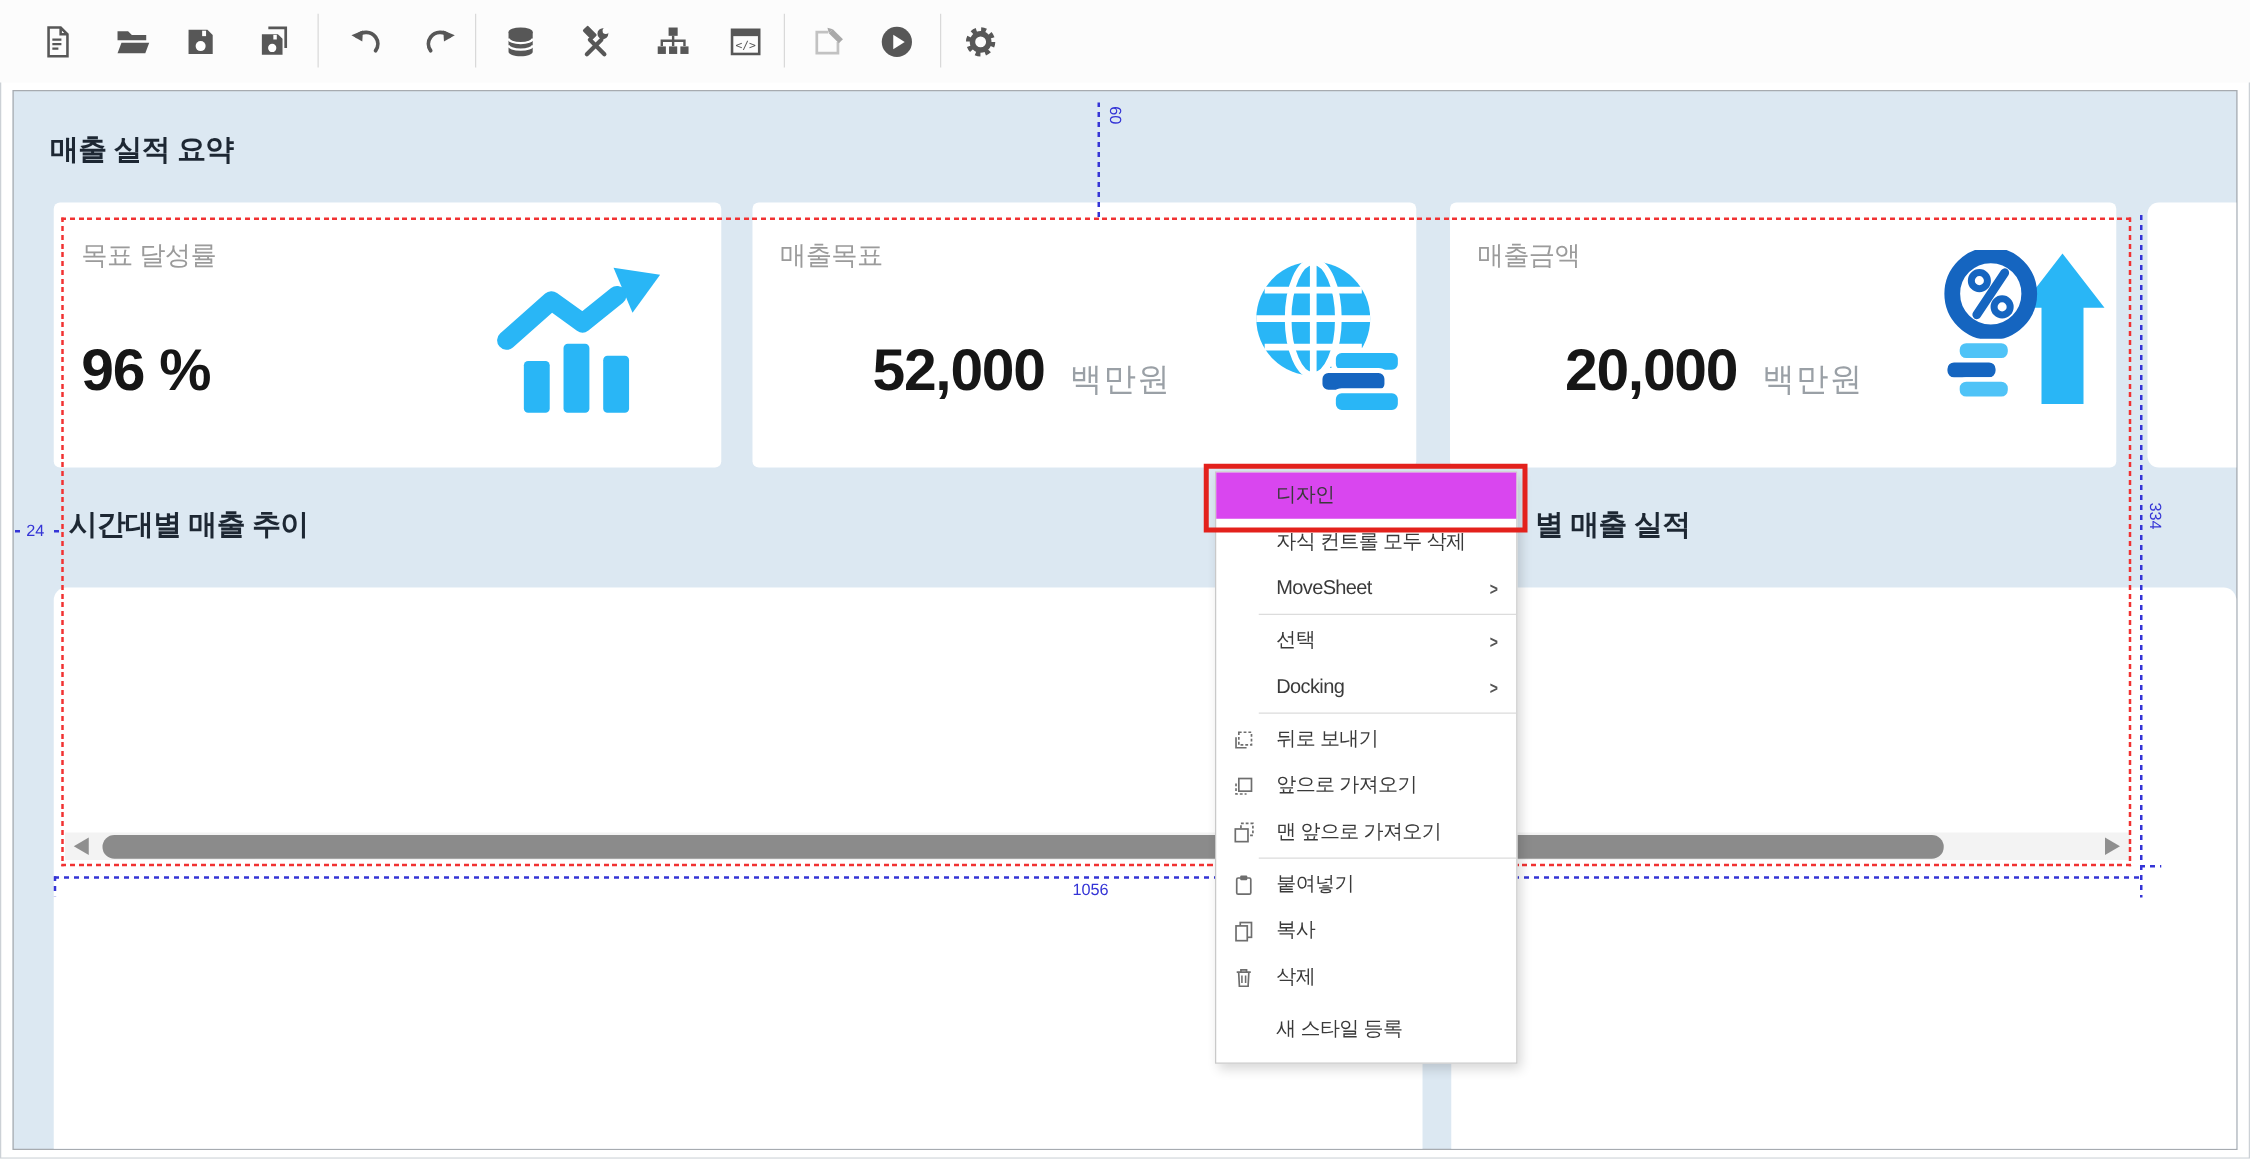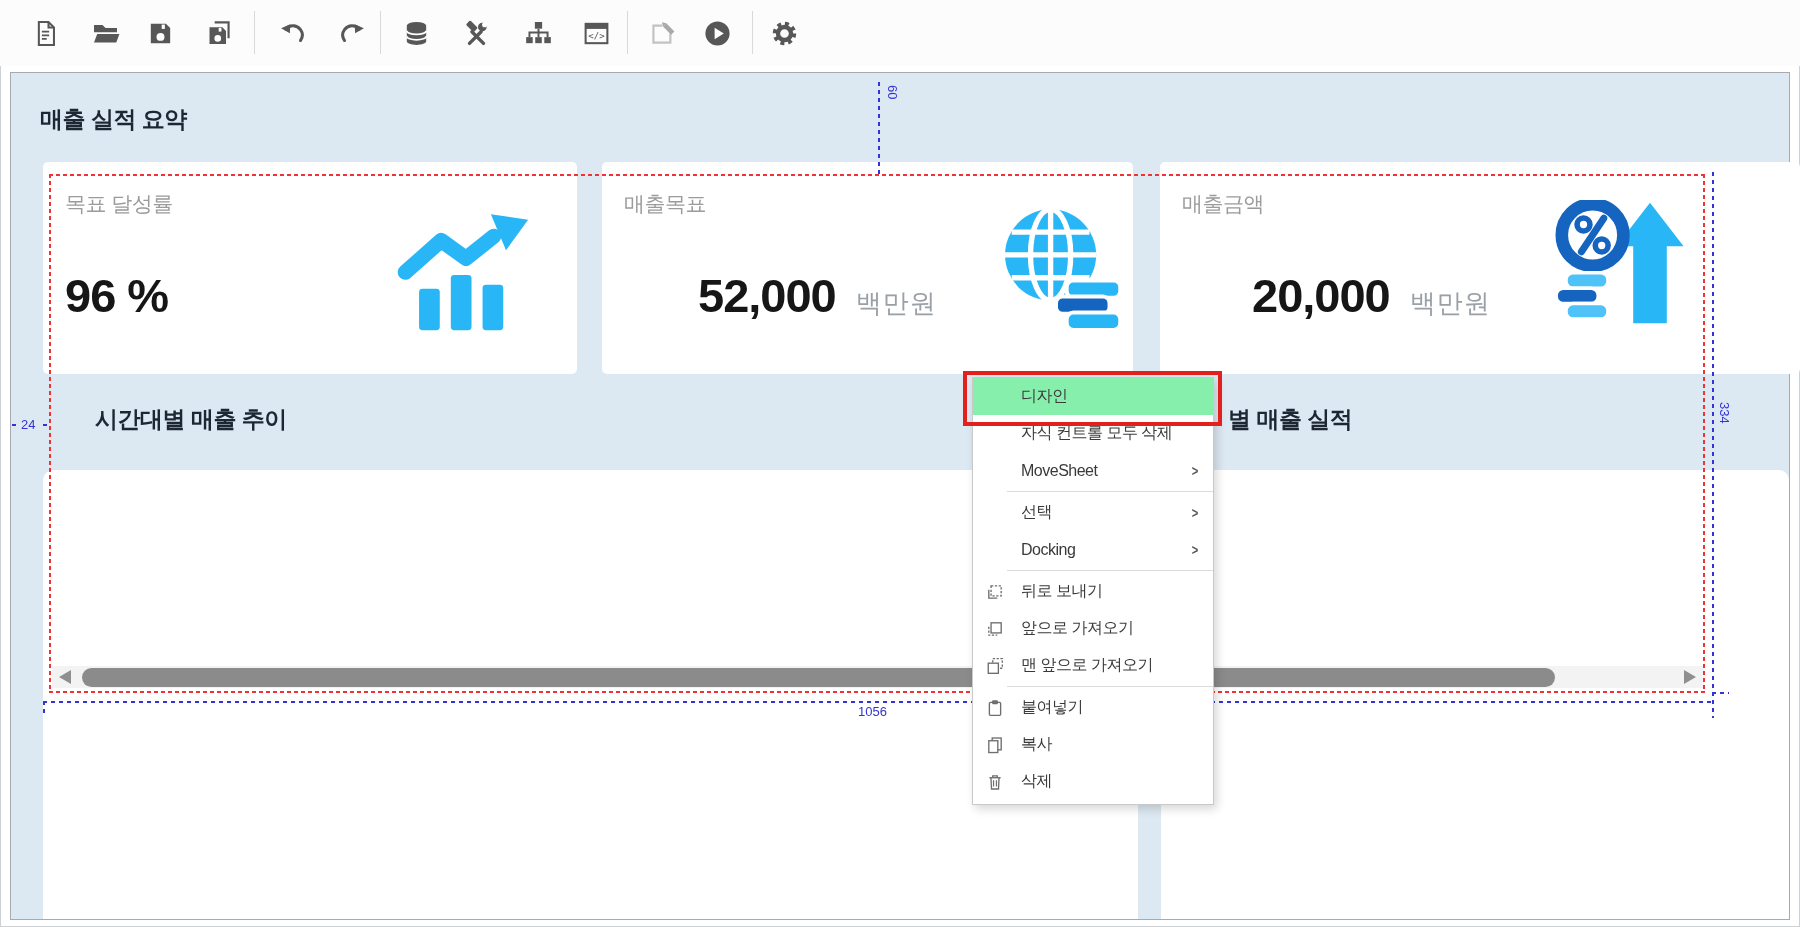--- a/index.html
+++ b/index.html
@@ -39,21 +39,21 @@
   .gv{position:absolute;width:2px;background-image:repeating-linear-gradient(to bottom,#3434d6 0 4px,transparent 4px 8px);z-index:5;}
   .rl-h{position:absolute;height:2px;background-image:repeating-linear-gradient(to right,#f13232 0 4px,transparent 4px 7px);z-index:5;}
   .rl-v{position:absolute;width:2px;background-image:repeating-linear-gradient(to bottom,#f13232 0 4px,transparent 4px 7px);z-index:5;}
   .glabel{position:absolute;color:#3434d6;font-size:13px;z-index:6;font-weight:400;}
   .glabel.vert{writing-mode:vertical-rl;}
 
   
   .menu{position:absolute;left:972px;top:377px;width:242px;background:#fff;border:1px solid #c9c9c9;box-shadow:3px 4px 9px rgba(0,0,0,.16);z-index:10;box-sizing:border-box;padding-bottom:4px;}
   .mi{position:relative;height:37px;display:flex;align-items:center;padding-left:48px;font-size:16px;color:#3a3a3a;cursor:pointer;letter-spacing:-0.5px;}
   .mi.tall{height:46px;}
-  .mi.hl{background:#86efac;}
+  .mi.hl{background:#d946ef;}
   .micon{position:absolute;left:13px;width:18px;height:18px;}
   .micon svg{width:18px;height:18px;}
   .sub{position:absolute;right:14px;font-size:14px;color:#555;font-weight:700;transform:scaleX(0.8);}
   .msep{height:1px;background:#dcdcdc;margin:2px 0 2px 34px;}
 
   
   .anno{position:absolute;left:963px;top:371px;width:251px;height:47px;border:4px solid #e3211c;z-index:12;pointer-events:none;}
 </style>
 </head>
 <body>
@@ -205,21 +205,21 @@
           </g>
           <g stroke="#fff" stroke-width="3">
             <rect x="52" y="57" width="40" height="13" rx="5" fill="#29b6f6"></rect>
             <rect x="44" y="69" width="40" height="13" rx="5" fill="#1565c0"></rect>
             <rect x="52" y="81" width="40" height="13" rx="5" fill="#29b6f6"></rect>
           </g>
         </svg>
     </div>
   </div>
 
-  <div class="card" style="left:1160px;width:640px;">
+  <div class="card" style="left:1160px;width:533px;">
     <div class="lbl">매출금액</div>
     <div class="valrow" style="left:92px;">
       <span class="val">20,000</span>
       <span class="unit">백만원</span>
     </div>
     <div class="kicon" style="left:392px;top:38px;width:140px;height:140px;">
       <svg viewBox="0 0 100 100" width="140" height="140">
           <polygon points="70,2 94,33 82,33 82,88 58,88 58,33 46,33" fill="#29b6f6"></polygon>
           <circle cx="29" cy="25" r="22" fill="#fff" stroke="#1565c0" stroke-width="9"></circle>
           <path d="M37 13L21 37" stroke="#1565c0" stroke-width="5" stroke-linecap="round"></path>
@@ -229,21 +229,21 @@
             <rect x="10" y="52" width="30" height="11" rx="5" fill="#4fc3f7"></rect>
             <rect x="3" y="63" width="30" height="11" rx="5" fill="#1565c0"></rect>
             <rect x="10" y="74" width="30" height="11" rx="5" fill="#4fc3f7"></rect>
           </g>
         </svg>
     </div>
   </div>
 
   <div class="card" style="left:1718px;width:71px;border-radius:9px 0 0 9px;"></div>
 
-  <div class="sec-title" style="left:55px;top:404px;margin-left:40px;">시간대별 매출 추이</div>
+  <div class="sec-title" style="left:55px;top:404px;">시간대별 매출 추이</div>
   <div class="sec-title" style="left:1228px;top:404px;">별 매출 실적</div>
 
   <div class="panel" style="left:43px;width:1095px;"></div>
   <div class="panel" style="left:1161px;width:628px;"></div>
 
   <div class="sb-track"></div>
   <div class="sb-arrow sb-left"></div>
   <div class="sb-arrow sb-right"></div>
   <div class="sb-thumb"></div>
 
@@ -326,17 +326,20 @@
       </div>
     <div class="mi">
         <span class="micon"><svg viewBox="0 0 16 16">
             <path d="M3 4.2h10" stroke="#6e6e6e" stroke-width="1.2"></path>
             <path d="M6 4V2.6h4V4" fill="none" stroke="#6e6e6e" stroke-width="1.2"></path>
             <path d="M4.4 4.4l0.5 9.8h6.2l0.5-9.8" fill="none" stroke="#6e6e6e" stroke-width="1.2"></path>
             <path d="M6.7 6.5v5.4M9.3 6.5v5.4" stroke="#6e6e6e" stroke-width="1.1"></path>
           </svg></span>
         <span>삭제</span>
       </div>
+    <div class="mi tall">
+        <span>새 스타일 등록</span>
+      </div>
   </div>
 
   <div class="anno"></div>
 
 </div>
 
 </body></html>

